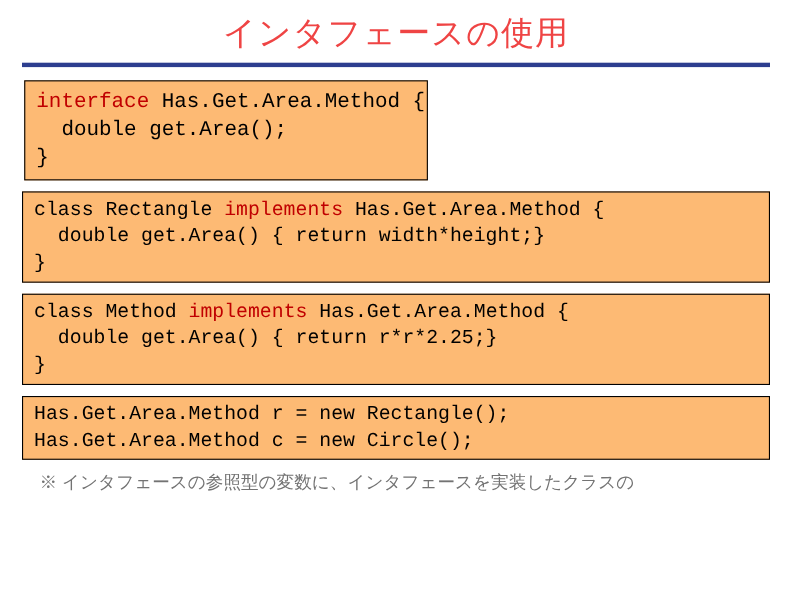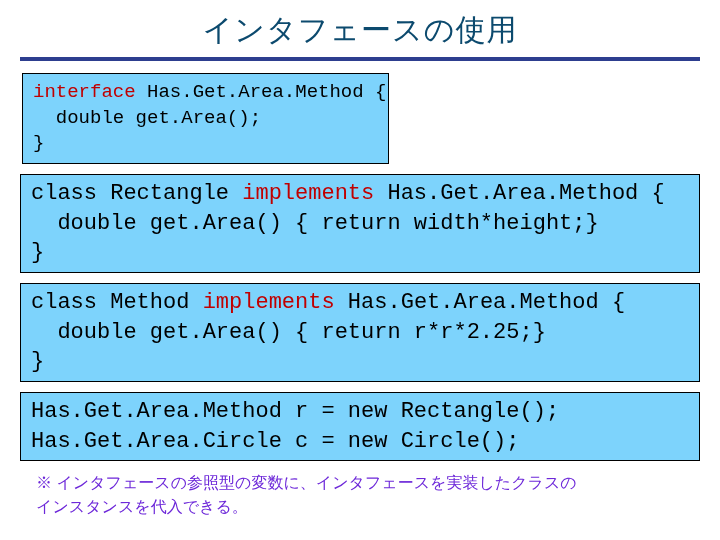--- a/index.html
+++ b/index.html
@@ -7,50 +7,50 @@
       width: 720px;
       height: 540px;
       background: #ffffff;
       font-family: 'MS PGothic', 'Hiragino Kaku Gothic', sans-serif;
       padding: 10px 20px;
     }
     .title {
       text-align: center;
       font-size: 30px;
       font-weight: normal;
-      color: #0c4a6e;
+      color: #ef4444;
       margin-bottom: 6px;
       letter-spacing: 1px;
     }
     .title-underline {
       border-bottom: 4px solid #2d3e8f;
       margin-bottom: 12px;
     }
     .code-box {
       border: 1px solid #000;
-      background: #7dd3fc;
+      background: #fdba74;
       margin-bottom: 10px;
       padding: 6px 10px;
       font-family: 'Courier New', monospace;
       font-size: 19px;
       line-height: 1.35;
       white-space: pre;
     }
     .small-box {
       width: 54%;
       margin-left: 2px;
     }
     .big-box {
-      font-size: 22px;
+      font-size: 18px;
       padding: 4px 10px;
     }
     .kw { color: #c00000; }
     .footnote {
       font-size: 16px;
-      color: #6d28d9;
+      color: #737373;
       margin-top: 8px;
       padding-left: 16px;
       line-height: 1.5;
     }
   </style>
 </head>
 <body>
 
 <div class="title">インタフェースの使用</div>
 <div class="title-underline"></div>
@@ -61,18 +61,17 @@
 
 <div class="code-box big-box"><span>class Rectangle </span><span class="kw">implements</span><span> Has.Get.Area.Method {</span>
 <span>  double get.Area() { return width*height;}</span>
 <span>}</span></div>
 
 <div class="code-box big-box"><span>class Method </span><span class="kw">implements</span><span> Has.Get.Area.Method {</span>
 <span>  double get.Area() { return r*r*2.25;}</span>
 <span>}</span></div>
 
 <div class="code-box big-box"><span>Has.Get.Area.Method r = new Rectangle();</span>
-<span>Has.Get.Area.Circle c = new Circle();</span></div>
+<span>Has.Get.Area.Method c = new Circle();</span></div>
 
 <div class="footnote">
 <span>※ インタフェースの参照型の変数に、インタフェースを実装したクラスの</span><br>
-<span>インスタンスを代入できる。</span>
 </div>
 
 </body></html>

